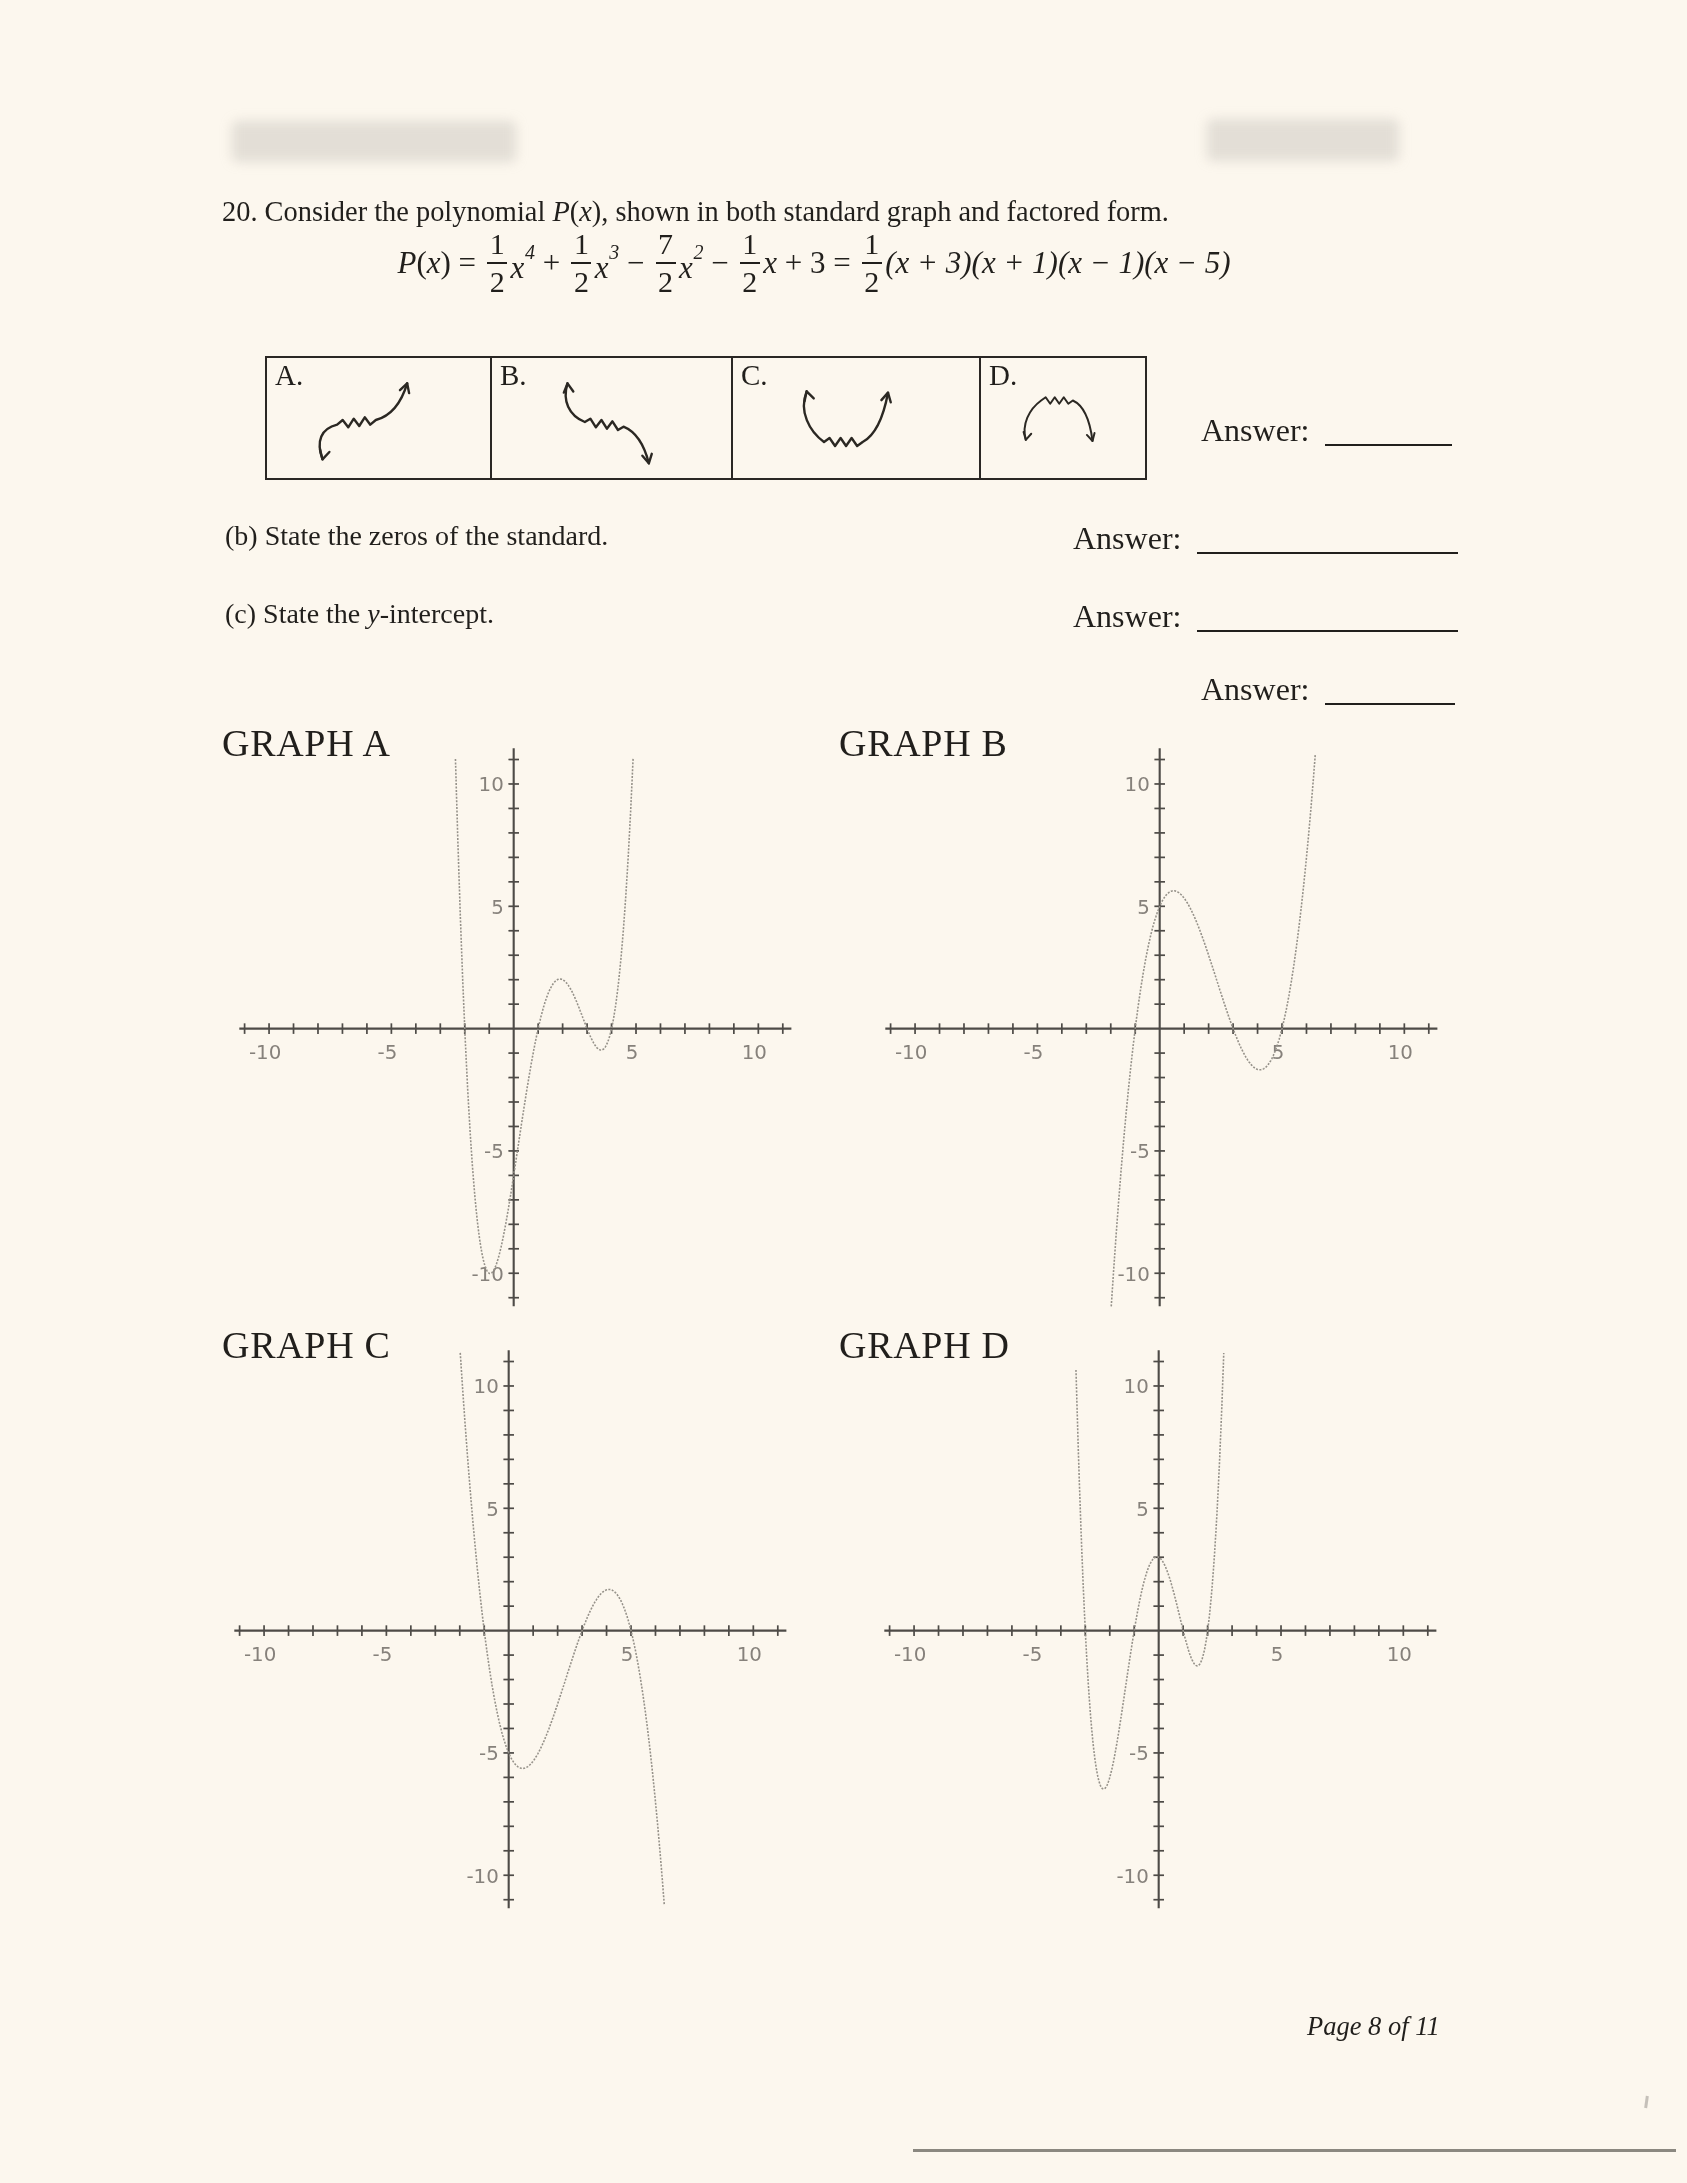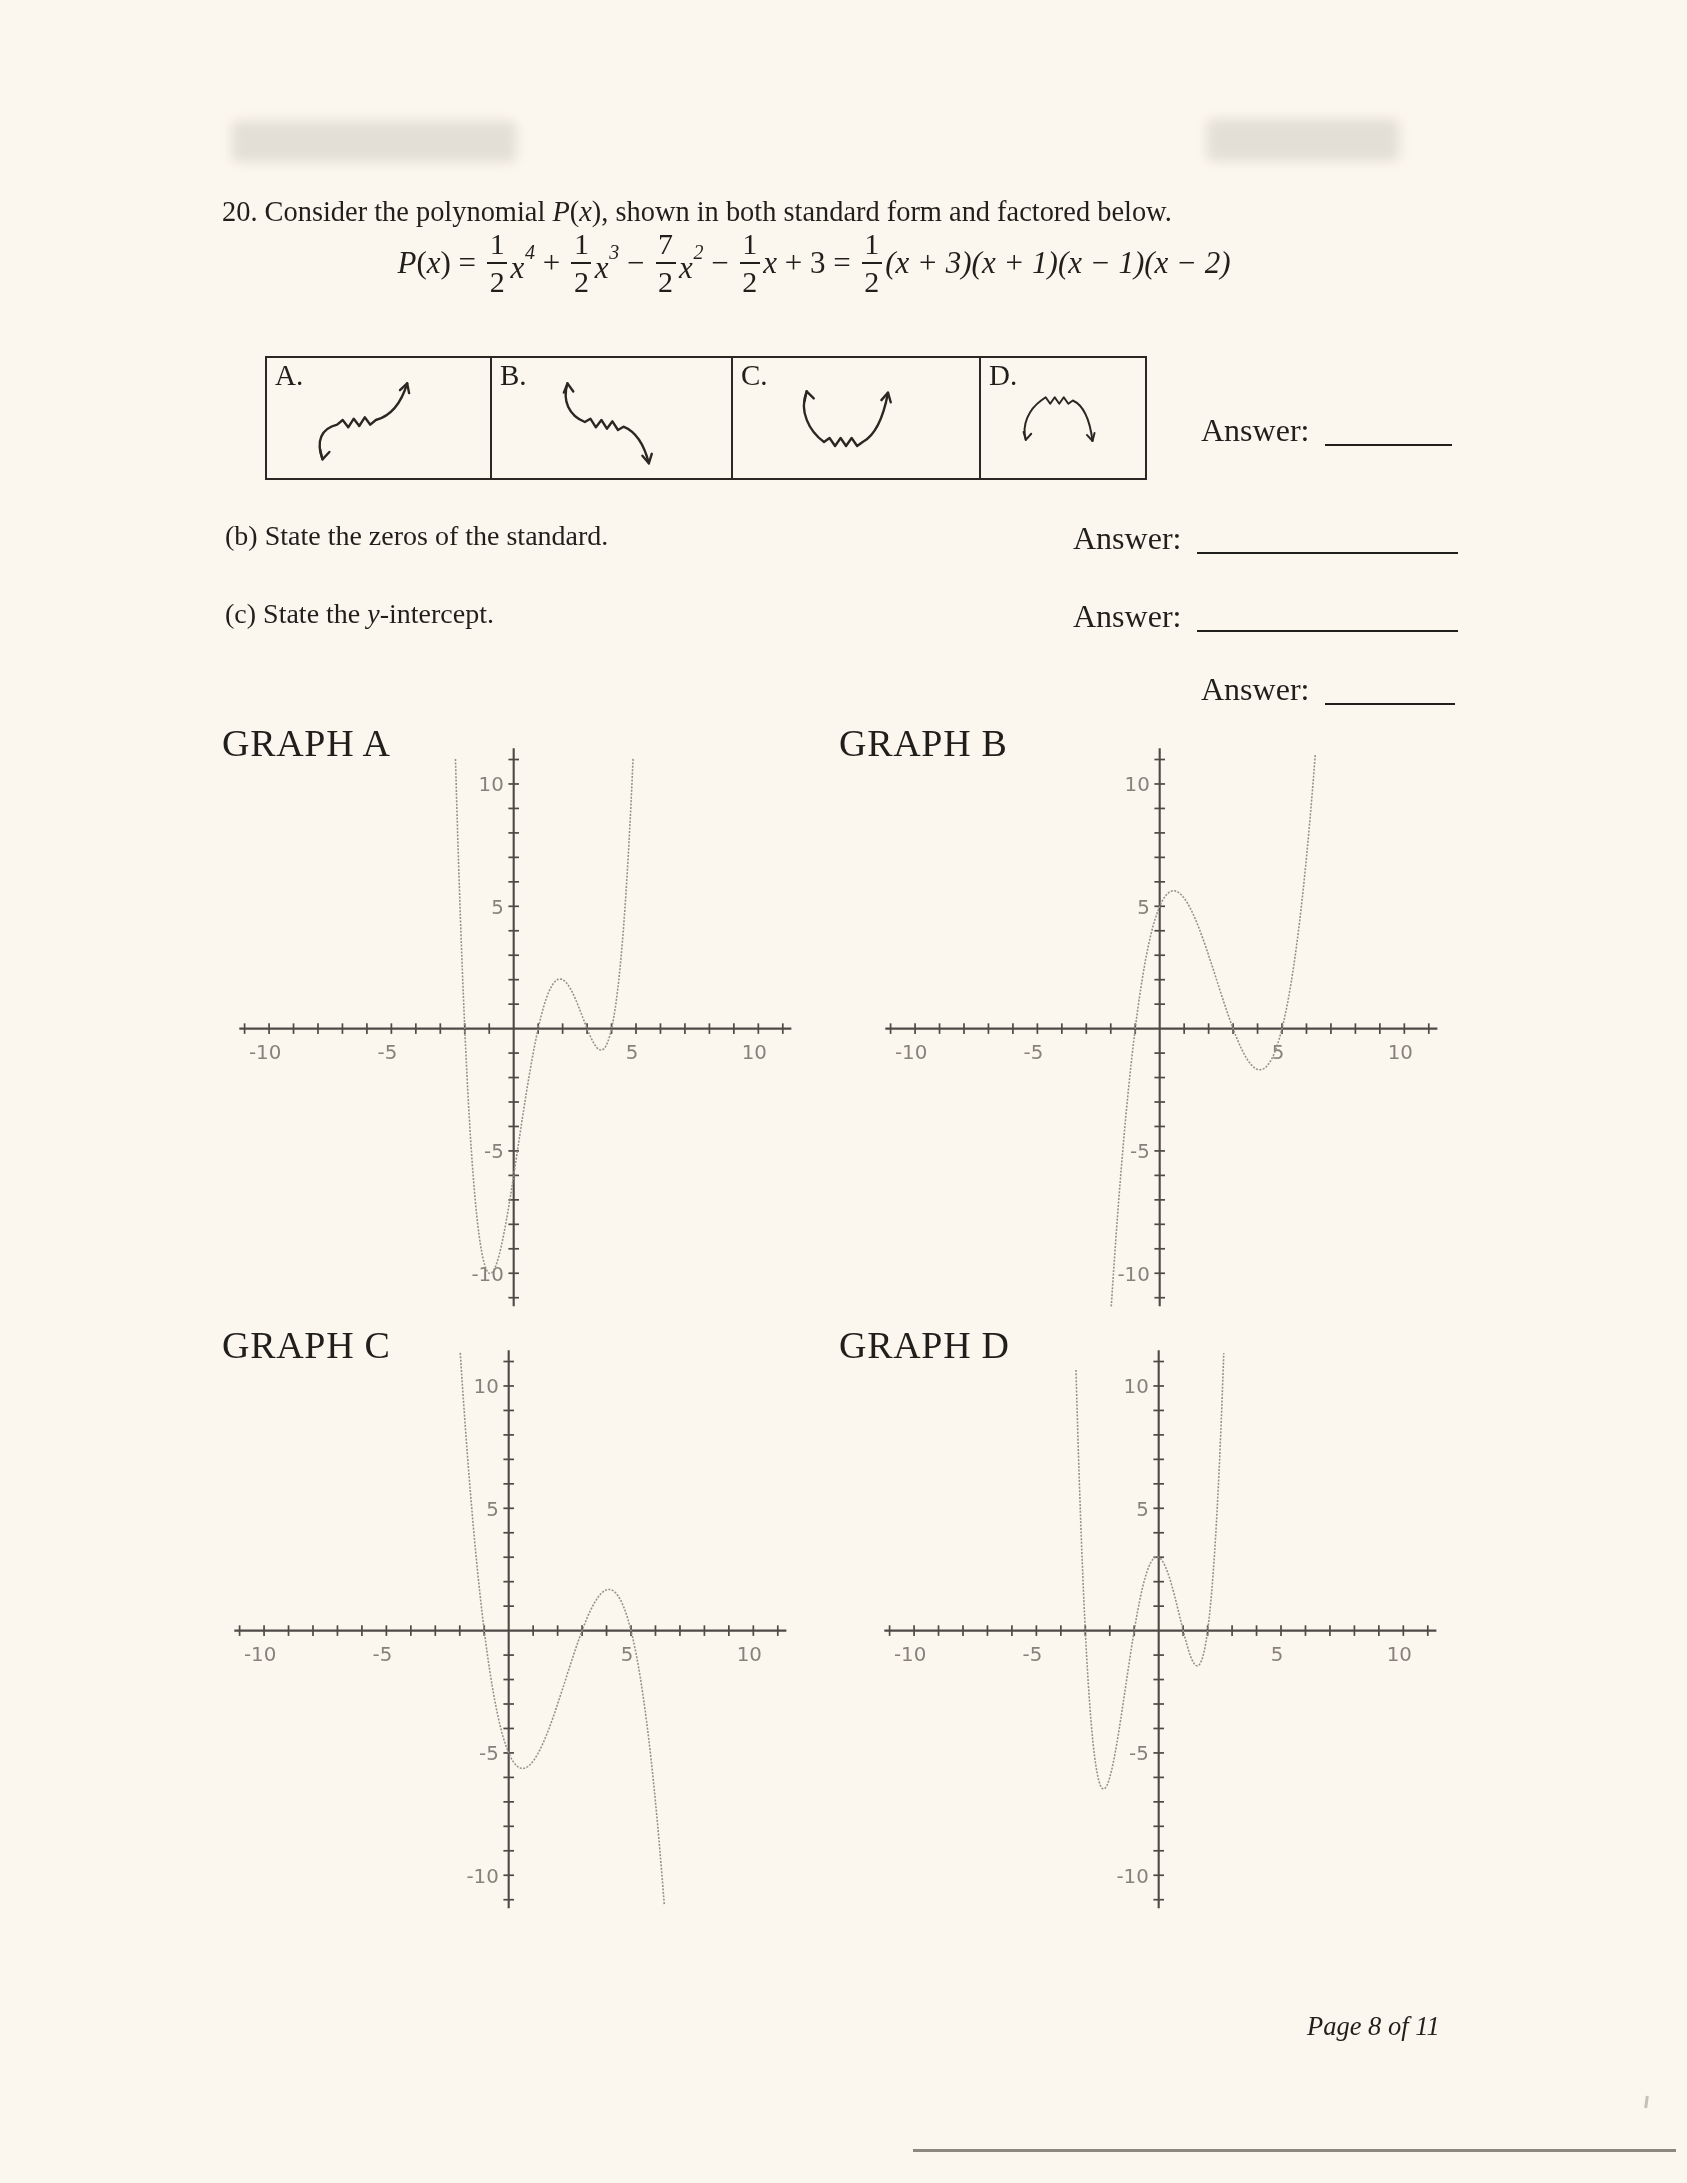--- a/index.html
+++ b/index.html
@@ -38,21 +38,21 @@
               opacity:.55;transform:rotate(8deg);}
 </style>
 </head>
 <body>
 
 <div class="page">
 
   <div class="smudge" style="left:232px;top:121px;width:284px;height:41px"></div>
   <div class="smudge" style="left:1207px;top:119px;width:192px;height:42px"></div>
 
-  <div class="q-title"><span>20. Consider the polynomial </span><span class="it">P</span><span>(</span><span class="it">x</span><span>), shown in both standard form and factored below.</span></div>
+  <div class="q-title"><span>20. Consider the polynomial </span><span class="it">P</span><span>(</span><span class="it">x</span><span>), shown in both standard graph and factored form.</span></div>
 
   <div class="formula" id="formula">
       <span class="var plain">P</span>
       <span class="plain">(</span>
       <span class="var plain">x</span>
       <span class="plain">) = </span>
       <span class="frac">
         <span class="fnum">1</span>
         <span class="fbar"></span>
         <span class="fden">2</span>
@@ -78,21 +78,21 @@
         <span class="fbar"></span>
         <span class="fden">2</span>
       </span>
       <span class="var plain">x</span>
       <span class="plain"> + 3 = </span>
       <span class="frac">
         <span class="fnum">1</span>
         <span class="fbar"></span>
         <span class="fden">2</span>
       </span>
-      <span class="var plain">(x + 3)(x + 1)(x − 1)(x − 2)</span>
+      <span class="var plain">(x + 3)(x + 1)(x − 1)(x − 5)</span>
     </div>
 
 
   <div class="options-box">
     <div class="option-cell">
       <span class="option-letter">A.</span>
       <svg viewBox="0 0 300 180" preserveAspectRatio="xMidYMid meet">
           <path d="M66,152 C56,124 64,106 88,100L96.3,93.0L104.6,104.0L112.9,91.0L121.1,102.0L129.4,89.0L137.7,100.0L146.0,93.0C168,87 184,68 193,38" fill="none" stroke="#2b2823" stroke-width="3.6" stroke-linecap="round" stroke-linejoin="round"></path>
           <path d="M76.3,141.0 L66,152 L62.3,137.4" fill="none" stroke="#2b2823" stroke-width="3.6" stroke-linecap="round" stroke-linejoin="round"></path>
           <path d="M182.2,48.3 L193,38 L195.9,52.7" fill="none" stroke="#2b2823" stroke-width="3.6" stroke-linecap="round" stroke-linejoin="round"></path>

